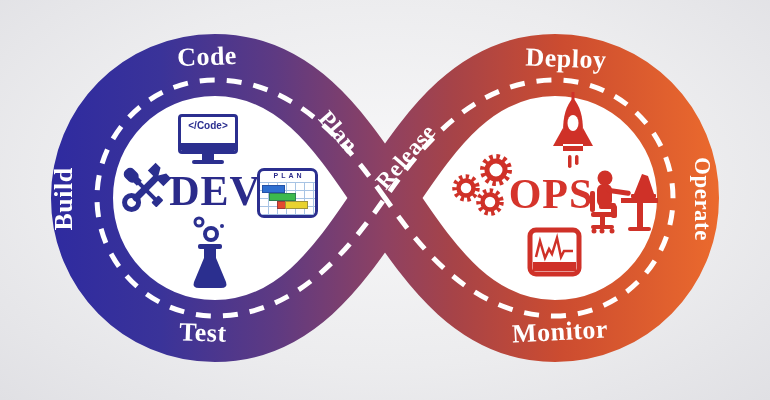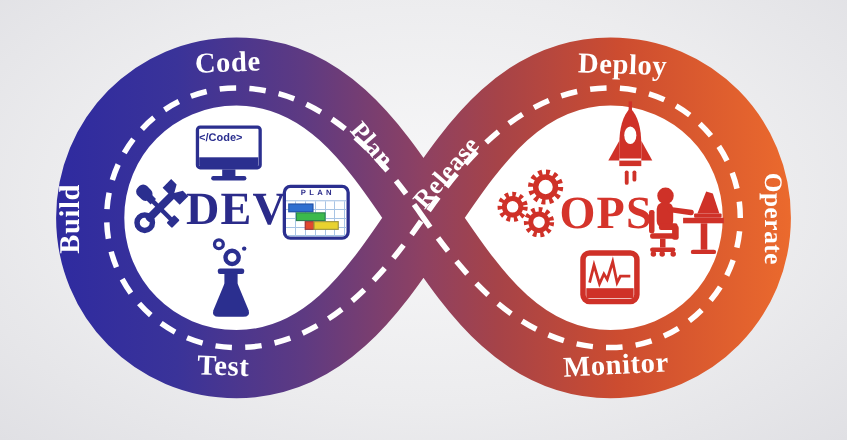--- a/index.html
+++ b/index.html
@@ -27,21 +27,21 @@
   .dev-fill{fill:var(--dev-icon,#2b2f8f);}
   .dev-stroke{stroke:var(--dev-icon,#2b2f8f);}
   .ops-fill{fill:var(--ops-icon,#cf3128);}
   .ops-stroke{stroke:var(--ops-icon,#cf3128);}
   
   .mon-frame{
     width:54px;height:34px;background:#fff;border:3px solid var(--dev-icon,#2b2f8f);
     border-radius:4px;position:relative;overflow:hidden;
   }
   .mon-text{
-    display:block;margin-top:3px;font-family:"Liberation Sans",sans-serif;
+    display:block;text-align:center;margin-top:3px;font-family:"Liberation Sans",sans-serif;
     font-weight:700;font-size:10px;color:var(--dev-icon,#2b2f8f);letter-spacing:0;
   }
   .mon-band{position:absolute;left:0;right:0;bottom:0;height:8px;background:var(--dev-icon,#2b2f8f);}
   .mon-stand{width:12px;height:6px;background:var(--dev-icon,#2b2f8f);margin:0 auto;}
   .mon-base{width:32px;height:4px;border-radius:2px;background:var(--dev-icon,#2b2f8f);margin:0 auto;}
   
   .plan-board{
     width:55px;height:44px;background:#fff;border:3px solid var(--dev-icon,#2b2f8f);
     border-radius:7px;position:relative;overflow:hidden;
   }

